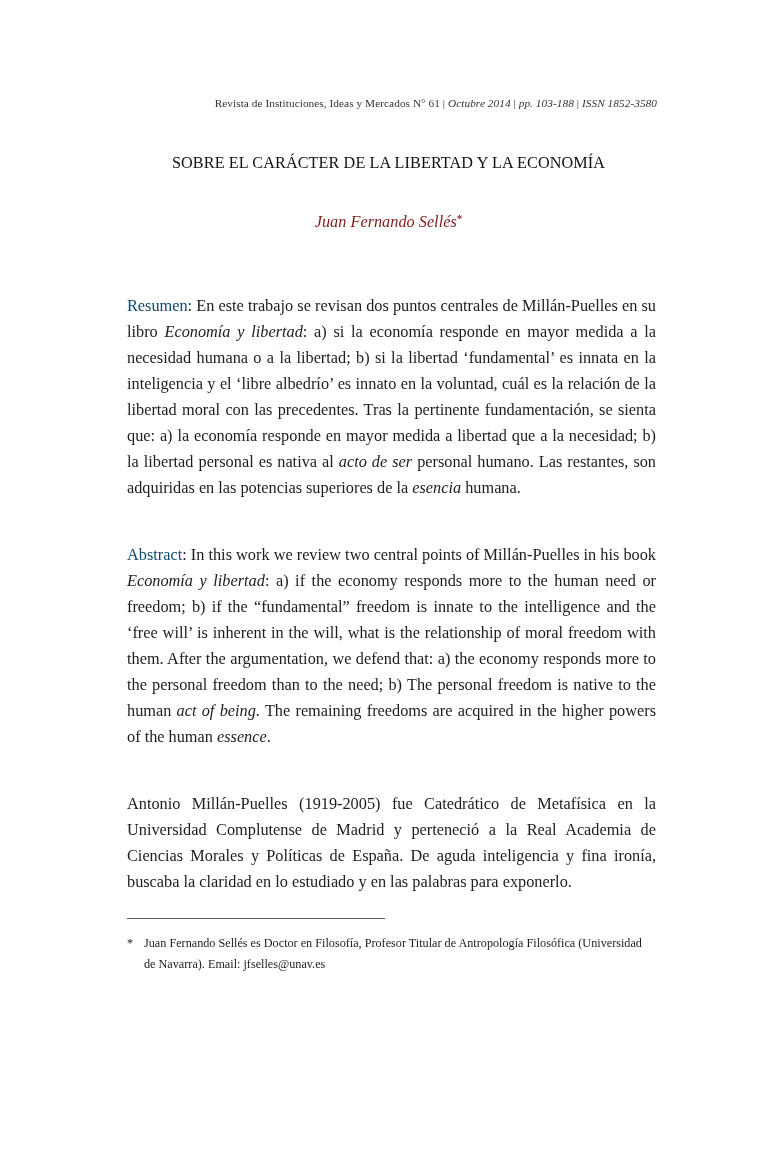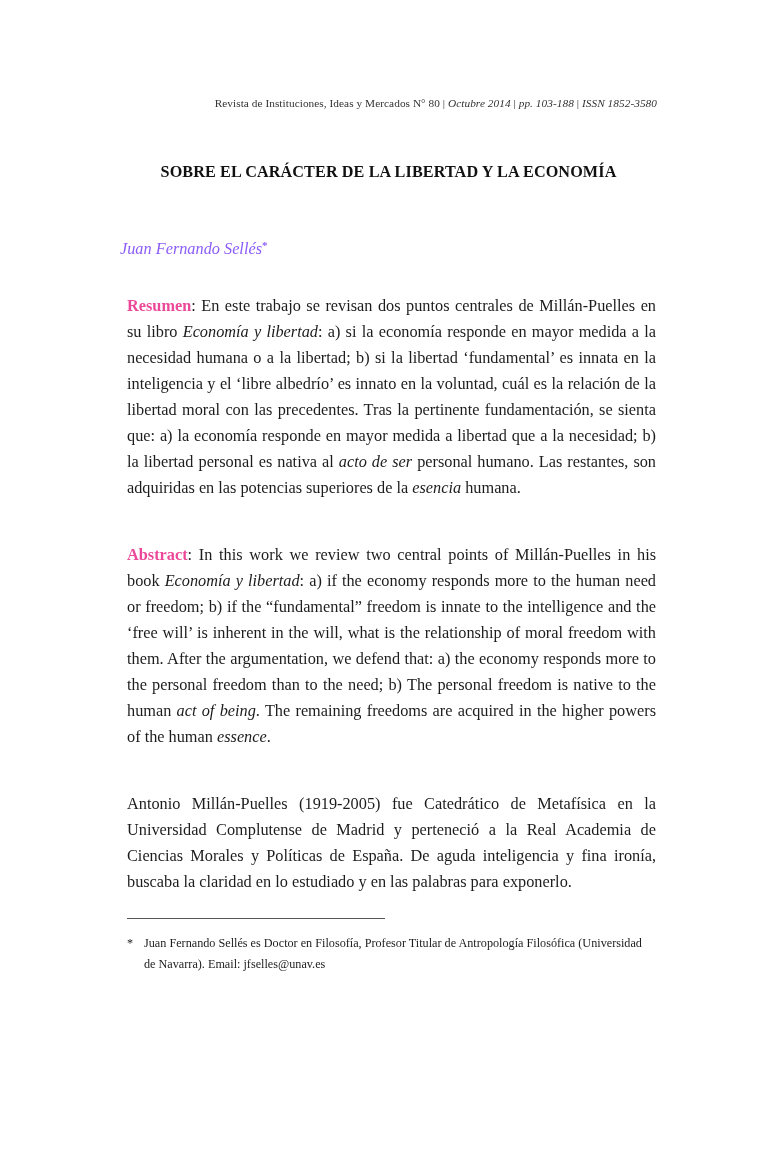--- a/index.html
+++ b/index.html
@@ -1,40 +1,40 @@
 <!DOCTYPE html>
 <html><head>
   <meta charset="utf-8">
   <style>
     html, body { margin: 0; padding: 0; background: #ffffff; }
     body { width: 781px; height: 1159px; position: relative; overflow: hidden; font-family: "Liberation Serif", "DejaVu Serif", serif; color: #1a1a1a; }
     .page { position: absolute; left: 0; top: 0; width: 781px; height: 1159px; }
     .running-header { position: absolute; top: 97px; left: 120px; width: 537px; text-align: right; font-size: 11.3px; color: #333; white-space: nowrap; letter-spacing: 0.05px; }
     .running-header .it { font-style: italic; }
-    .title { position: absolute; top: 161px; left: 120px; width: 537px; text-align: center; font-weight: bold; font-size: 16.2px; line-height: 23px; color: #111; letter-spacing: 0.1px; }
-    .author { position: absolute; top: 239px; left: 120px; width: 537px; font-style: italic; font-size: 16.3px; color: #8b5cf6; }
+    .title { position: absolute; top: 152px; left: 120px; width: 537px; text-align: center; font-weight: normal; font-size: 16.2px; line-height: 23px; color: #111; letter-spacing: 0.1px; }
+    .author { position: absolute; top: 212px; left: 120px; width: 537px; text-align: center; font-style: italic; font-size: 16.3px; color: #7f1d1d; }
     .author sup { font-size: 11px; font-style: normal; font-weight: bold; vertical-align: 5px; }
     .para { position: absolute; left: 127px; width: 529px; font-size: 16.3px; line-height: 26px; text-align: justify; color: #1c1c1c; }
-    .para b { font-weight: bold; color: #ec4899; }
+    .para b { font-weight: normal; color: #0c4a6e; }
     .para i { }
     .resumen { top: 293px; }
     .abstract { top: 542px; }
     .body-para { top: 791px; }
     .footnote-rule { position: absolute; left: 127px; top: 918px; width: 258px; height: 1px; background: #555; }
     .footnote { position: absolute; left: 127px; top: 933px; width: 529px; font-size: 12.2px; line-height: 21px; color: #1c1c1c; }
     .footnote .mark { position: absolute; left: 0; top: 0; }
     .footnote .text { margin-left: 17px; display: block; }
   </style>
 </head>
 <body>
 
 <div class="page">
 
   <div class="running-header">
-    <span>Revista de Instituciones, Ideas y Mercados N° 80</span>
+    <span>Revista de Instituciones, Ideas y Mercados N° 61</span>
     <span>|</span>
     <span class="it">Octubre 2014</span>
     <span>|</span>
     <span class="it">pp. 103-188</span>
     <span>|</span>
     <span class="it">ISSN 1852-3580</span>
   </div>
 
   <div class="title">
     <div>SOBRE EL CARÁCTER DE LA LIBERTAD Y LA ECONOMÍA</div>

